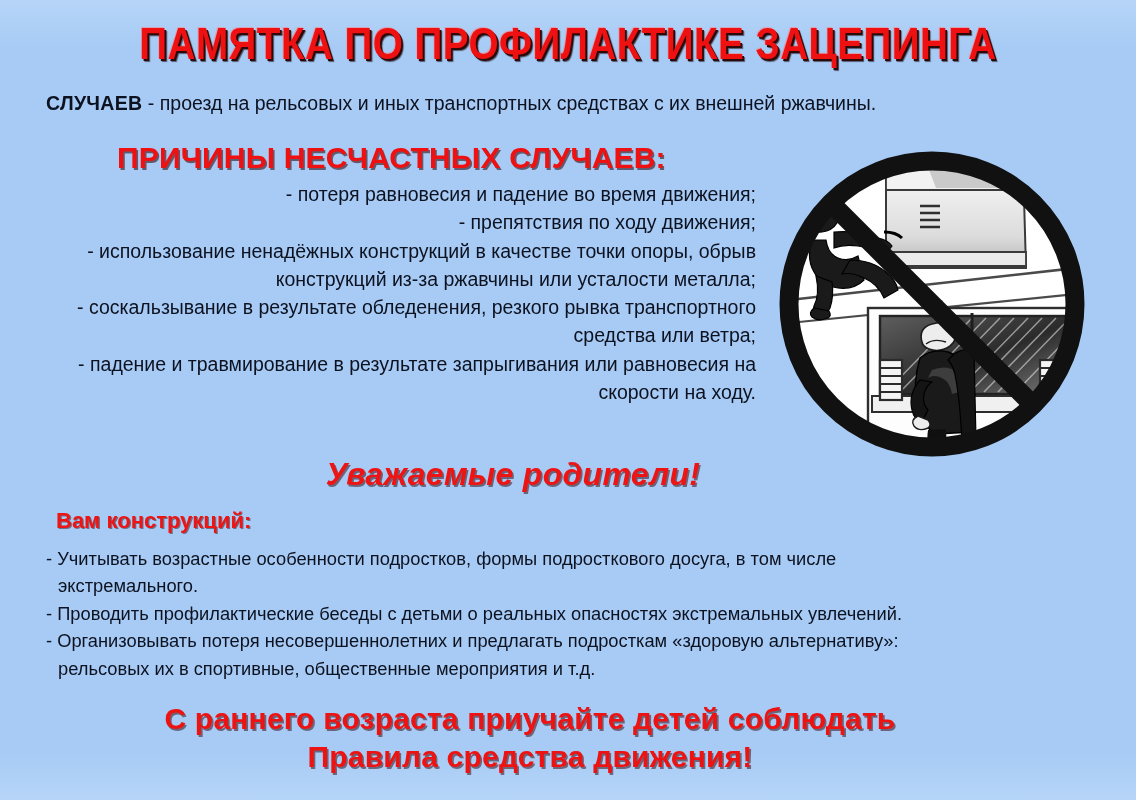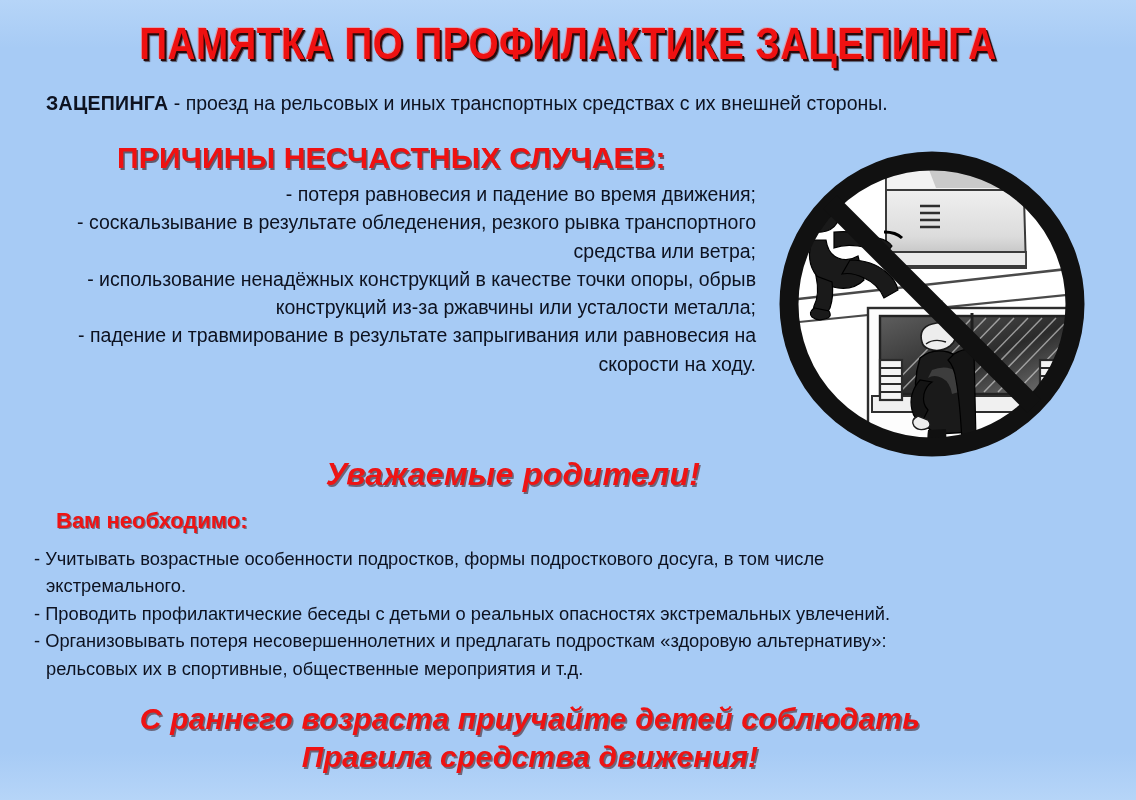--- a/index.html
+++ b/index.html
@@ -94,53 +94,53 @@
     font-weight:bold;
     color:#ee1414;
     text-shadow:1.2px 1.2px 0 rgba(45,0,0,0.45);
   }
   .must-list {
     position:absolute; top:545px; left:34px; width:1080px;
     font-size:18.3px;
     line-height:27.4px;
     color:#0d1220;
   }
-  .must-list .item { margin-bottom:0; }
+  .must-list .item { margin-bottom:0;margin-left:12px; }
   .must-list .cont { padding-left:12px; }
 
   
   .footer {
     position:absolute; top:700px; left:0; width:1060px;
     text-align:center;
     font-size:30px;
     font-weight:bold;
-    font-style:italic;
     color:#ee1313;
     line-height:38px;
     letter-spacing:0.2px;
     text-shadow:1.6px 1.6px 0 rgba(45,0,0,0.5);
   }
 </style>
 </head>
 <body>
 
 <div class="poster">
 
   <div class="title">ПАМЯТКА  ПО ПРОФИЛАКТИКЕ ЗАЦЕПИНГА</div>
 
   <div class="definition">
-    <span class="term">ЗАЦЕПИНГА</span><span> - </span><span>проезд на рельсовых и иных транспортных средствах с их внешней стороны.</span>
+    <span class="term">СЛУЧАЕВ</span><span> - </span><span>проезд на рельсовых и иных транспортных средствах с их внешней ржавчины.</span>
   </div>
 
   <div class="causes-heading">ПРИЧИНЫ НЕСЧАСТНЫХ СЛУЧАЕВ:</div>
 
   <div class="causes-list">
     <div class="item">- потеря равновесия и падение  во время движения;</div>
+    <div class="item">- препятствия по ходу движения;</div>
+    <div class="item">- использование ненадёжных конструкций в качестве точки опоры, обрыв конструкций из-за ржавчины или усталости металла;</div>
     <div class="item">- соскальзывание в результате обледенения,  резкого рывка транспортного средства или ветра;</div>
-    <div class="item">- использование ненадёжных конструкций в качестве точки опоры, обрыв конструкций из-за ржавчины или усталости металла;</div>
     <div class="item">- падение и травмирование  в результате запрыгивания или равновесия на скорости на ходу.</div>
   </div>
 
   <div class="sign">
     <svg viewBox="0 0 312 312" xmlns="http://www.w3.org/2000/svg">
       <defs>
         <clipPath id="discClip">
           <circle cx="156" cy="156" r="143"></circle>
         </clipPath>
         <clipPath id="upperScene">
@@ -262,21 +262,21 @@
       </g>
 
       <circle cx="156" cy="156" r="143" fill="none" stroke="#111111" stroke-width="19"></circle>
 
       <line x1="54" y1="54" x2="258" y2="258" stroke="#111111" stroke-width="19" stroke-linecap="butt"></line>
     </svg>
   </div>
 
   <div class="parents-call">Уважаемые  родители!</div>
 
-  <div class="must-heading">Вам необходимо:</div>
+  <div class="must-heading">Вам конструкций:</div>
 
   <div class="must-list">
     <div class="item">
       <div>- Учитывать возрастные особенности подростков,  формы подросткового досуга, в том числе</div>
       <div class="cont">экстремального.</div>
     </div>
     <div class="item">
       <div>- Проводить профилактические беседы с детьми о реальных опасностях экстремальных увлечений.</div>
     </div>
     <div class="item">

